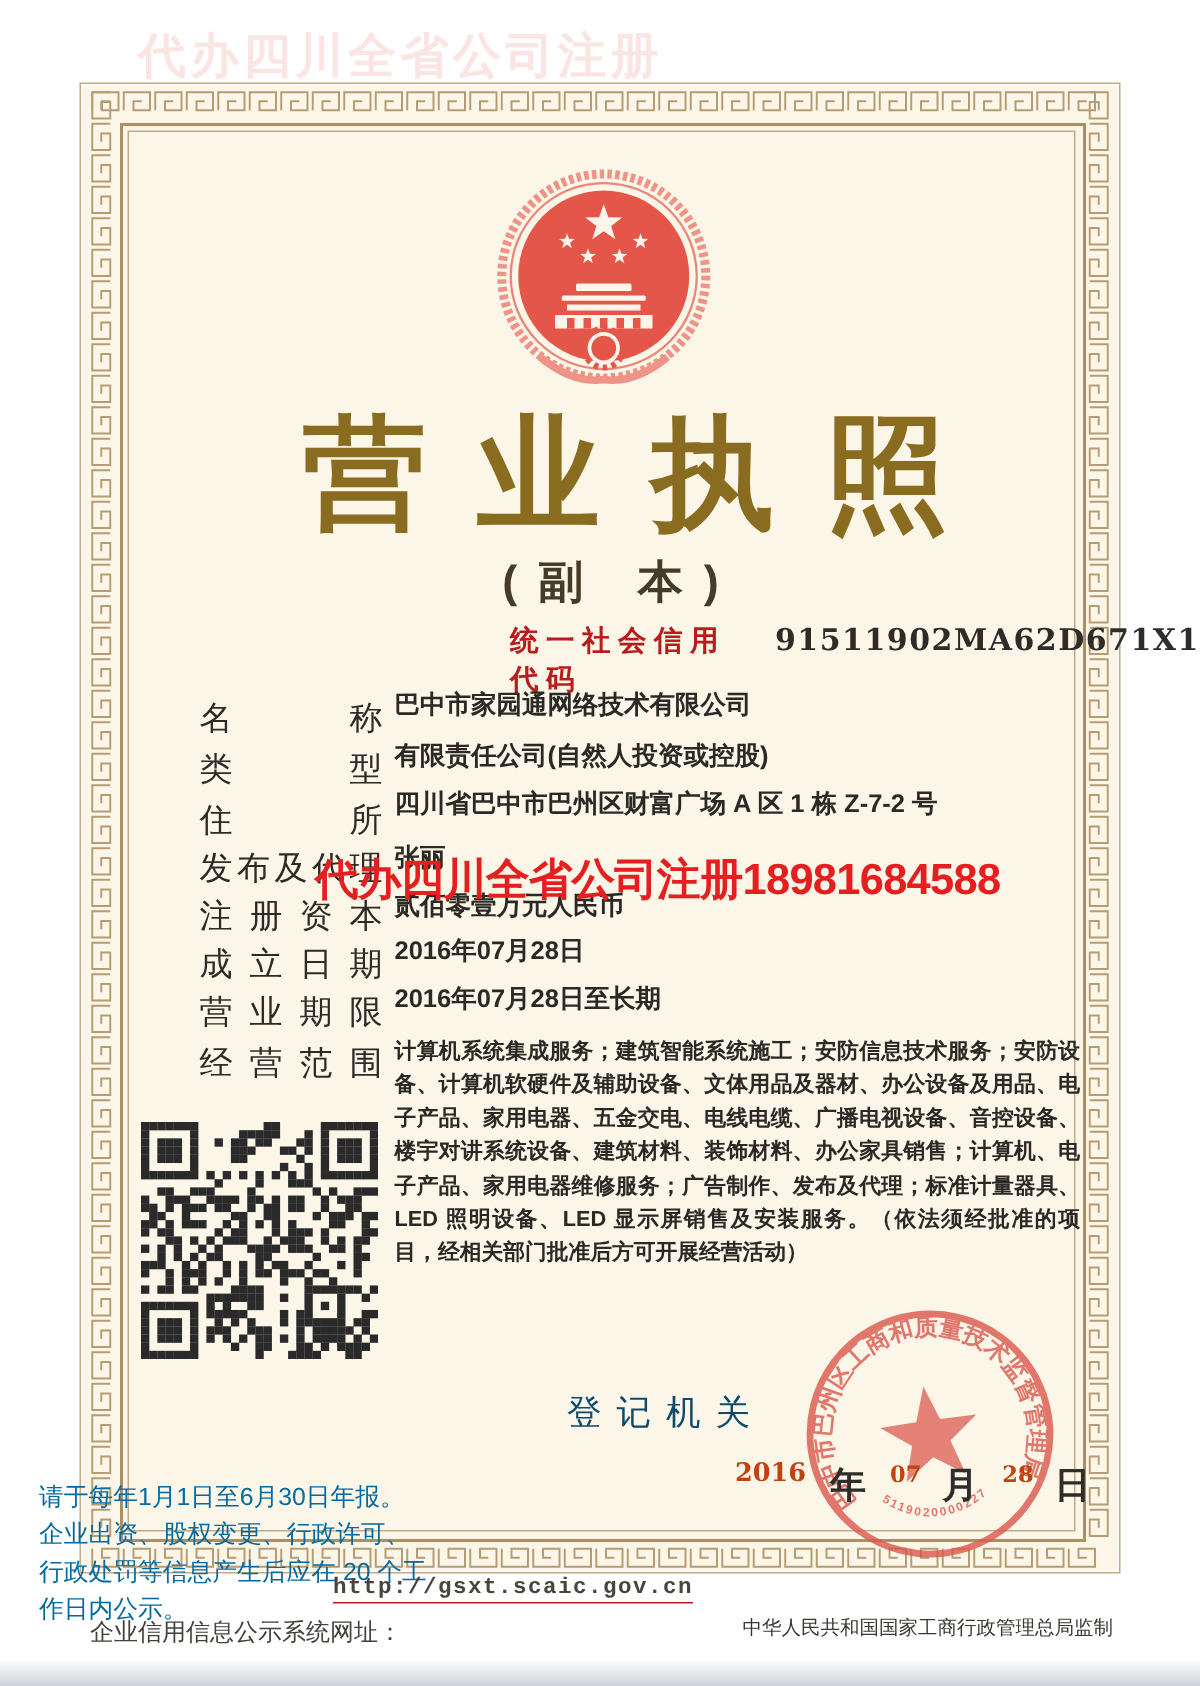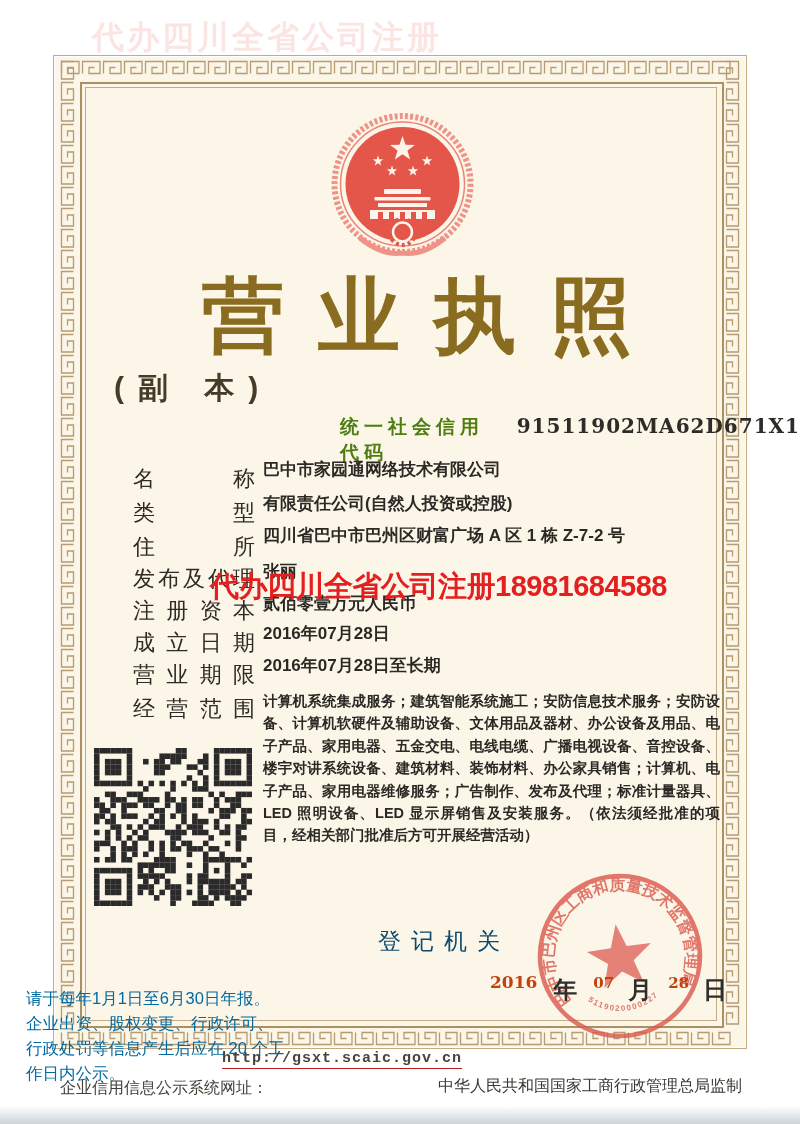--- a/index.html
+++ b/index.html
@@ -21,26 +21,26 @@
     background:linear-gradient(#ffffff, #ced3d7);}
 
   
   .faint-watermark{left:80px;top:16px;font-size:32px;letter-spacing:3px;
     color:rgba(236,160,150,0.28);font-weight:700;margin-left:12px;}
 
   
   .cert-title{left:100px;top:262px;width:600px;text-align:center;
     font-size:82px;font-weight:900;color:#8a6c20;letter-spacing:34px;padding-left:34px;
     font-family:Liberation Sans, sans-serif;}
-  .cert-subtitle{left:100px;top:368px;width:600px;text-align:left;
+  .cert-subtitle{left:100px;top:368px;width:600px;text-align:center;
     font-size:30px;font-weight:700;color:#463a28;letter-spacing:14px;padding-left:14px;}
 
   
   .credit-line{left:340px;top:414px;display:flex;align-items:baseline;gap:16px;}
-  .credit-label{font-size:19px;font-weight:700;color:#4d7c0f;letter-spacing:5px;}
+  .credit-label{font-size:19px;font-weight:700;color:#b91c1c;letter-spacing:5px;}
   .credit-value{font-size:20px;font-weight:700;color:#2e2c28;
     font-family:"DejaVu Serif",serif;letter-spacing:1px;}
 
   
   .f-label{left:133px;width:122px;font-size:22px;color:#2e2b26;font-weight:500;
     text-align:justify;text-align-last:justify;}
   .f-value{left:263px;width:460px;font-size:17px;font-weight:600;color:#2b2925;}
   .f-scope{left:263px;width:457px;font-size:14.5px;line-height:22.4px;font-weight:600;
     color:#2b2925;text-align:justify;}
 
@@ -67,21 +67,21 @@
   .seal{left:530px;top:866px;opacity:0.82;transform:rotate(-8deg);z-index:7;}
 
   
   .footer-notice{left:26px;top:986px;width:270px;font-size:16.5px;line-height:25px;
     color:#0369a1;font-weight:500;white-space:pre-line;z-index:6;}
   .footer-url{left:222px;top:1050px;font-size:15px;color:#4a453c;
     font-family:"Liberation Mono",monospace;font-weight:700;letter-spacing:1px;
     border-bottom:1px solid #b91c1c;padding-bottom:1px;z-index:6;}
   .footer-url-label{left:60px;top:1078px;font-size:16px;color:#44403a;
     font-family:"Liberation Serif",serif;z-index:6;}
-  .footer-issuer{right:58px;top:1076px;font-size:16px;color:#3b3832;
+  .footer-issuer{right:58px;top:1076px;font-size:13px;color:#3b3832;
     font-family:"Liberation Serif",serif;z-index:6;}
 </style>
 </head>
 <body>
 
 <div class="abs cream-bg"></div>
 <div class="abs outer-line"></div>
 
 <svg class="abs band" style="left:60px;top:60px" width="680" height="15" id="band-top">
     <path d="M1.5,13.5 V1.5 H19 V13.5 H8 V7.5 H13.5" fill="none" stroke="#b59c74" stroke-width="1.3"></path>

